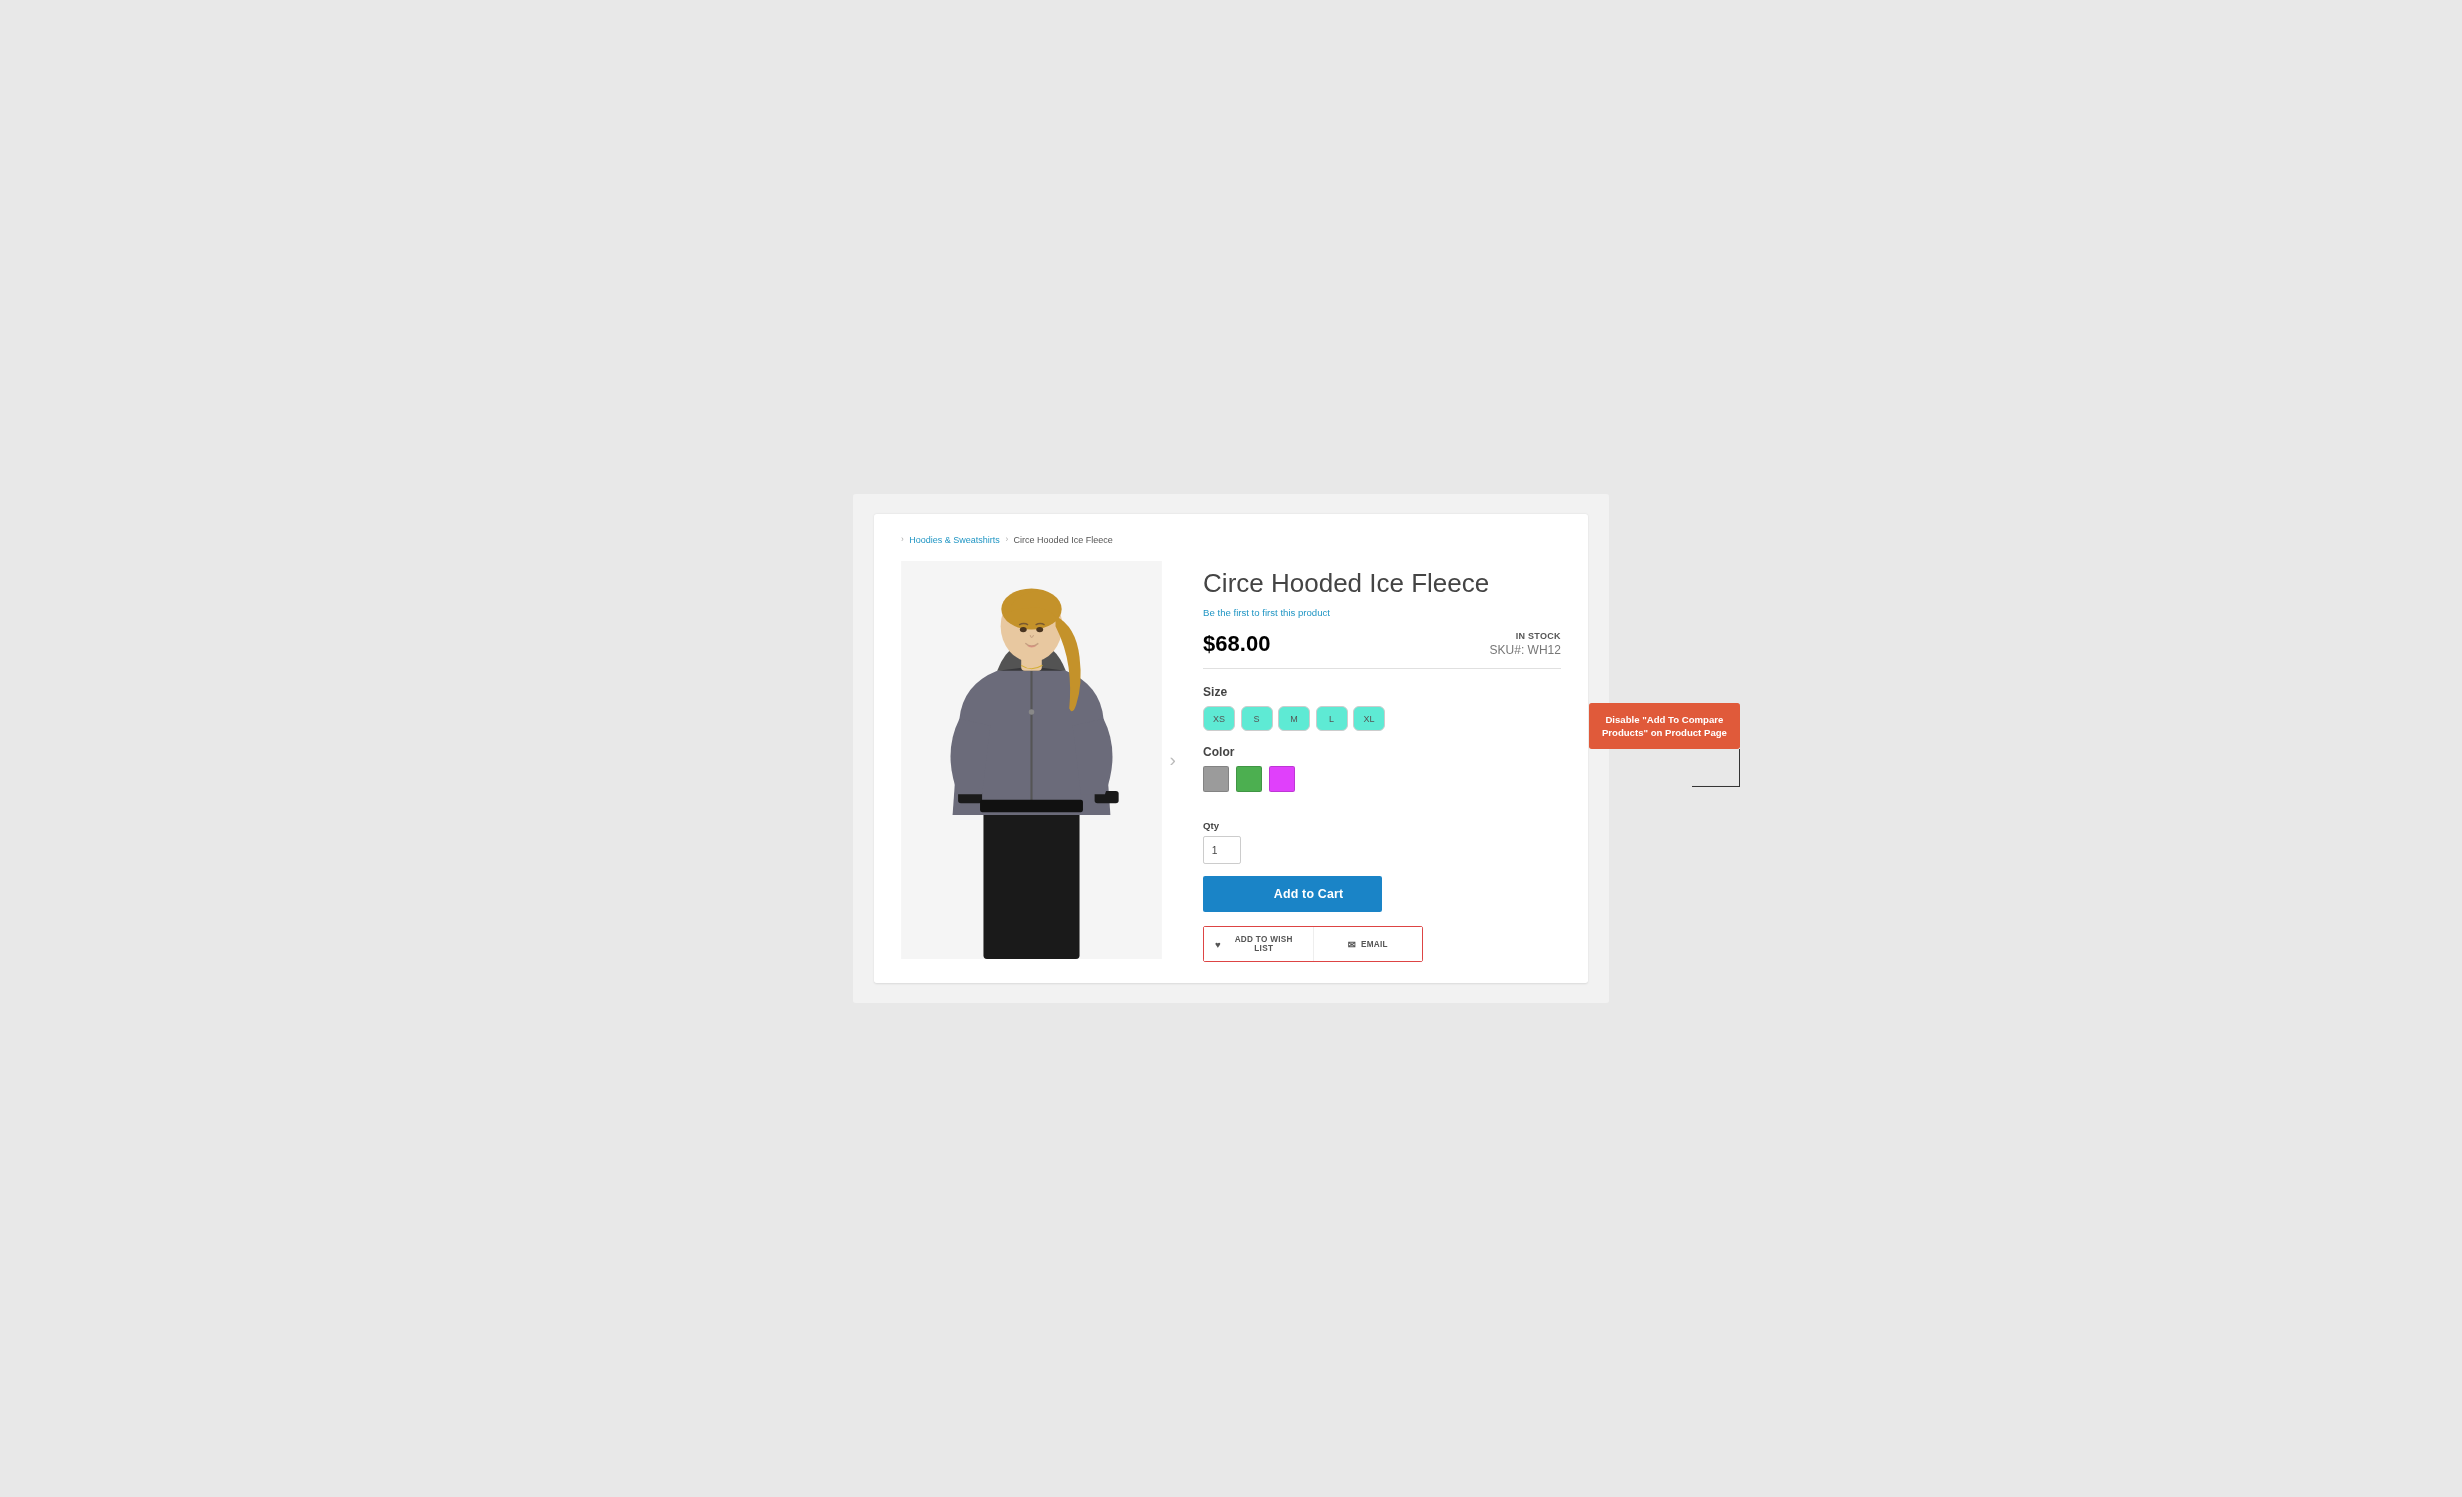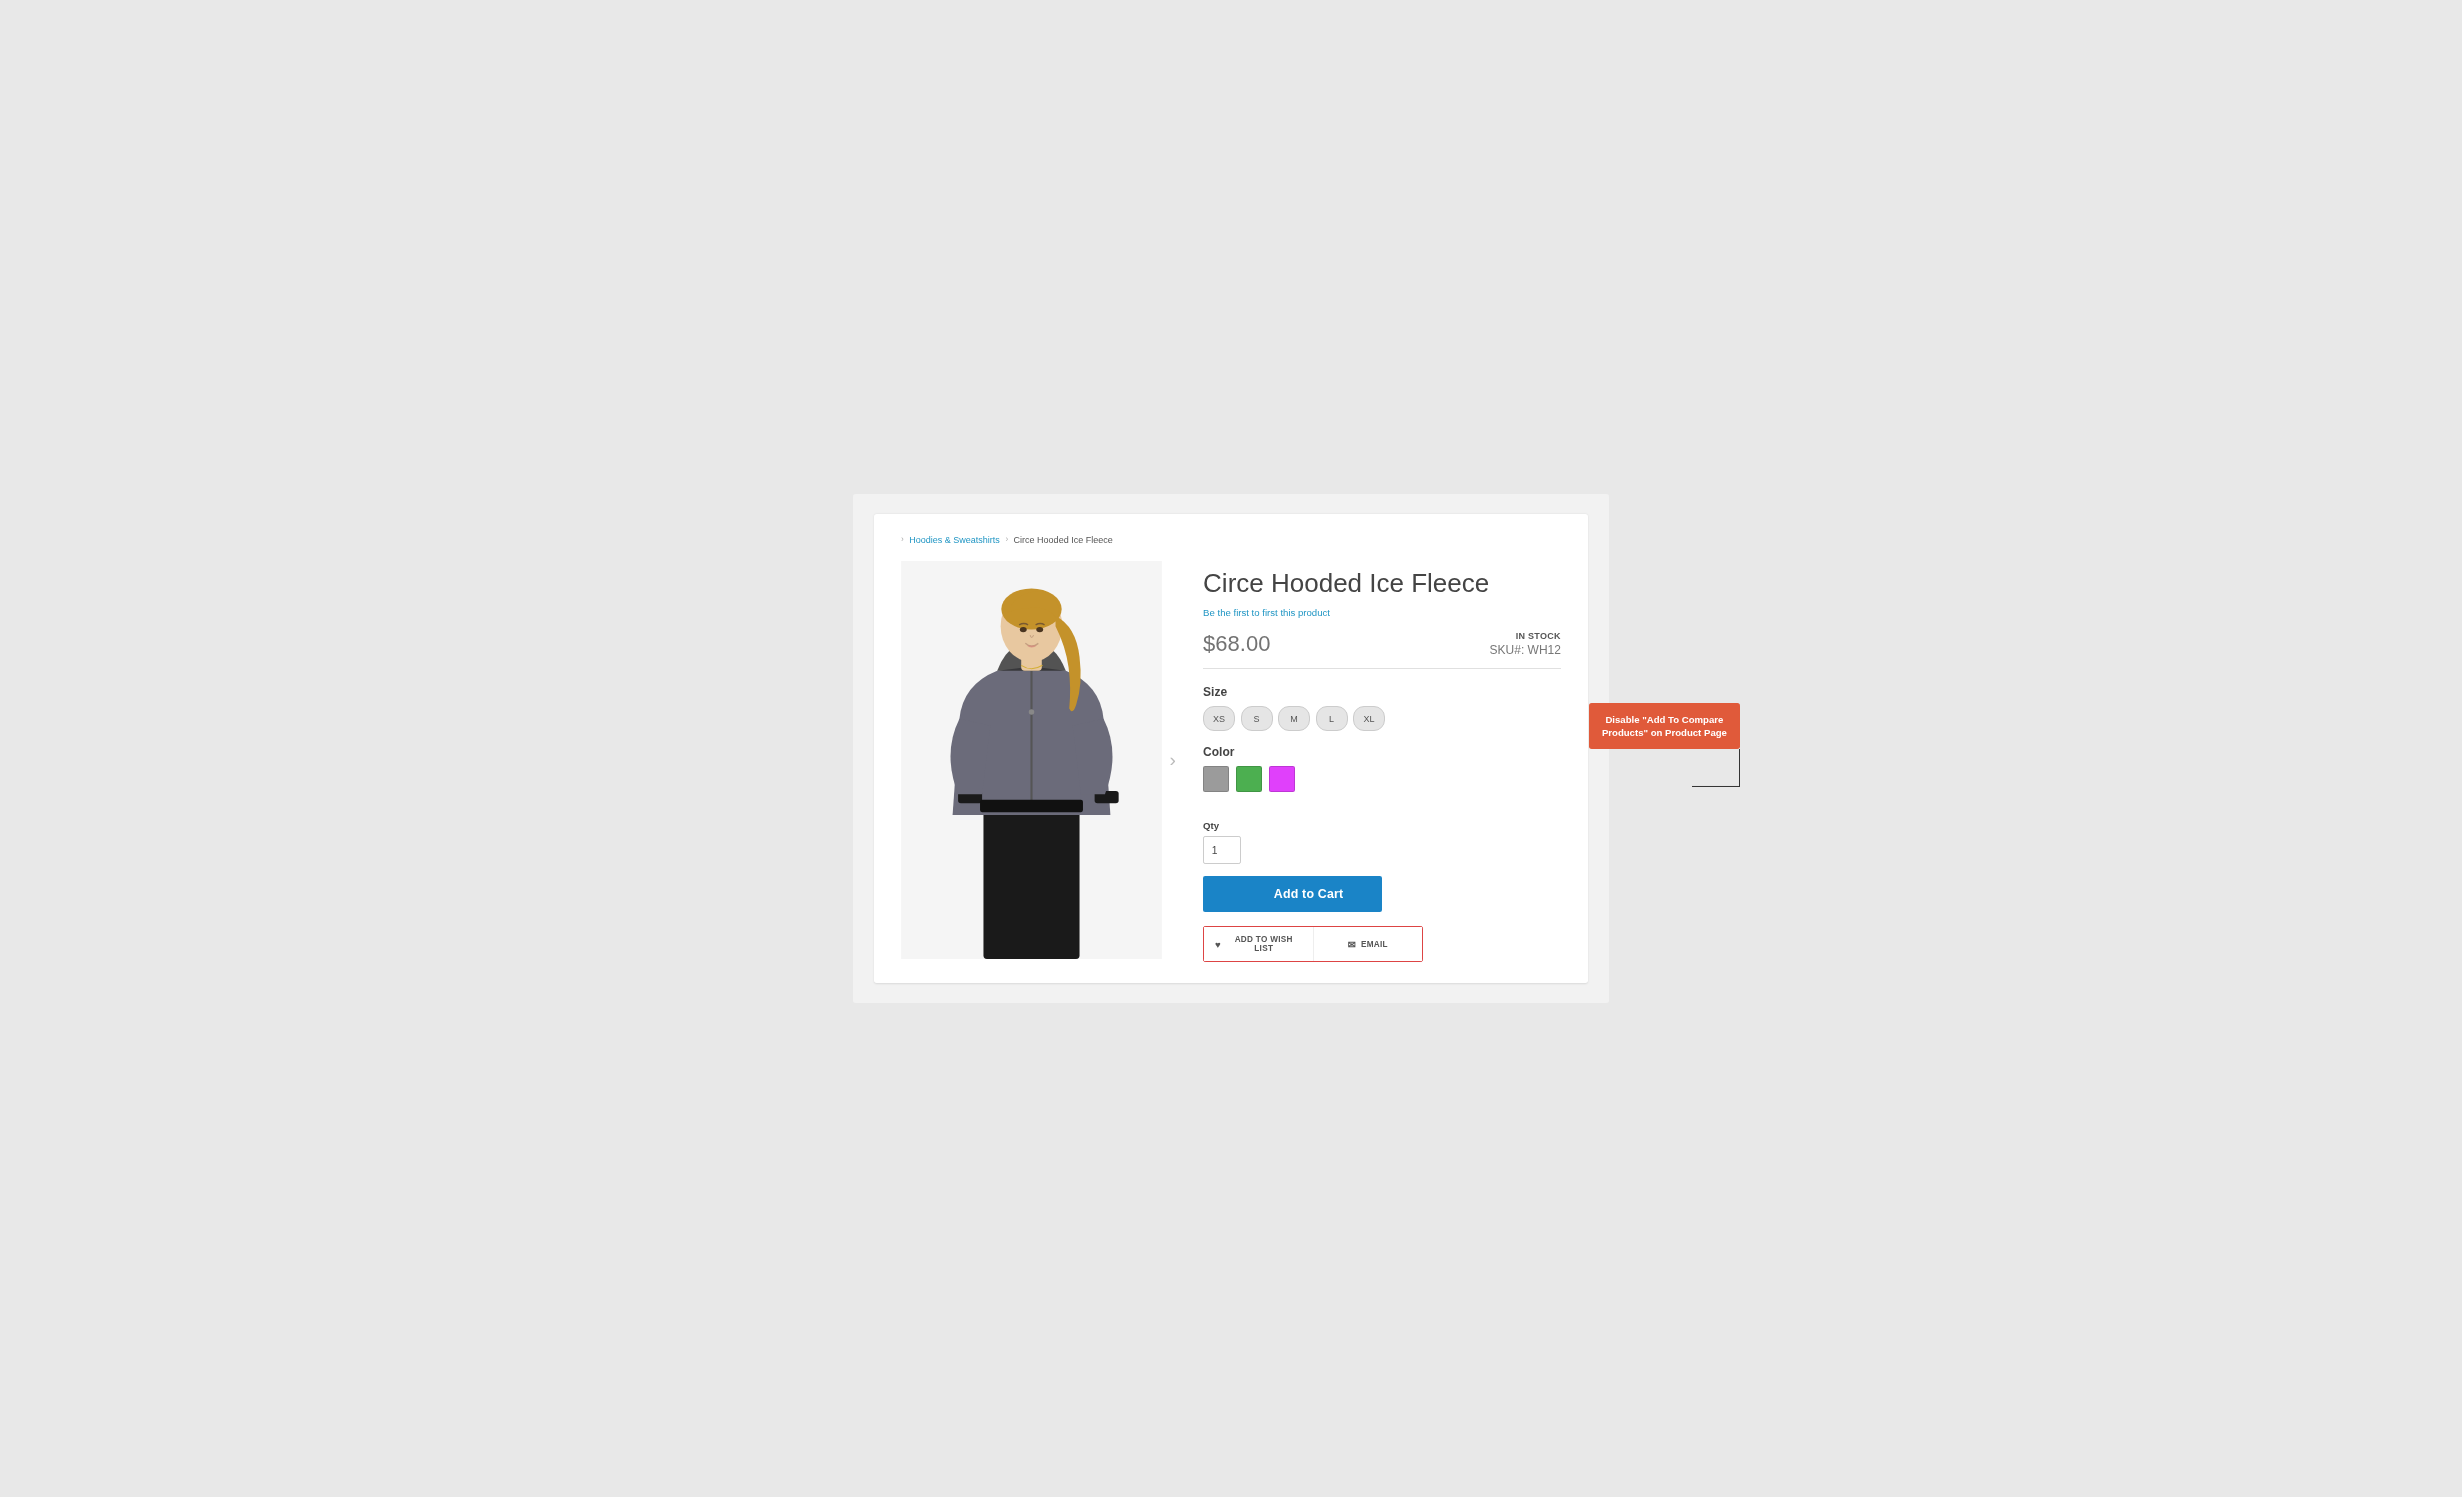--- a/index.html
+++ b/index.html
@@ -95,22 +95,22 @@
       display: block;
     }
     .price-stock-row {
       display: flex;
       justify-content: space-between;
       align-items: flex-end;
       margin-bottom: 8.2px;
     }
     .price {
       font-size: 22px;
-      font-weight: 400;
-      color: #737373;
+      font-weight: 700;
+      color: #000000;
     }
     .stock-sku {
       text-align: right;
     }
     .in-stock {
       font-size: 9px;
       font-weight: 700;
       color: #555;
       letter-spacing: 0.3px;
     }
@@ -132,25 +132,25 @@
     }
     .size-options {
       display: flex;
       gap: 5.5px;
       margin-bottom: 13.7px;
     }
     .size-btn {
       width: 32px;
       height: 25px;
       border: 0.7px solid #ccc;
-      background: #e5e5e5;
+      background: #5eead4;
       color: #555;
       font-size: 9px;
       cursor: pointer;
-      border-radius: 11px;
+      border-radius: 6px;
       display: flex;
       align-items: center;
       justify-content: center;
     }
     .color-options {
       display: flex;
       gap: 6.9px;
       margin-bottom: 13.7px;
     }
     .color-swatch {

